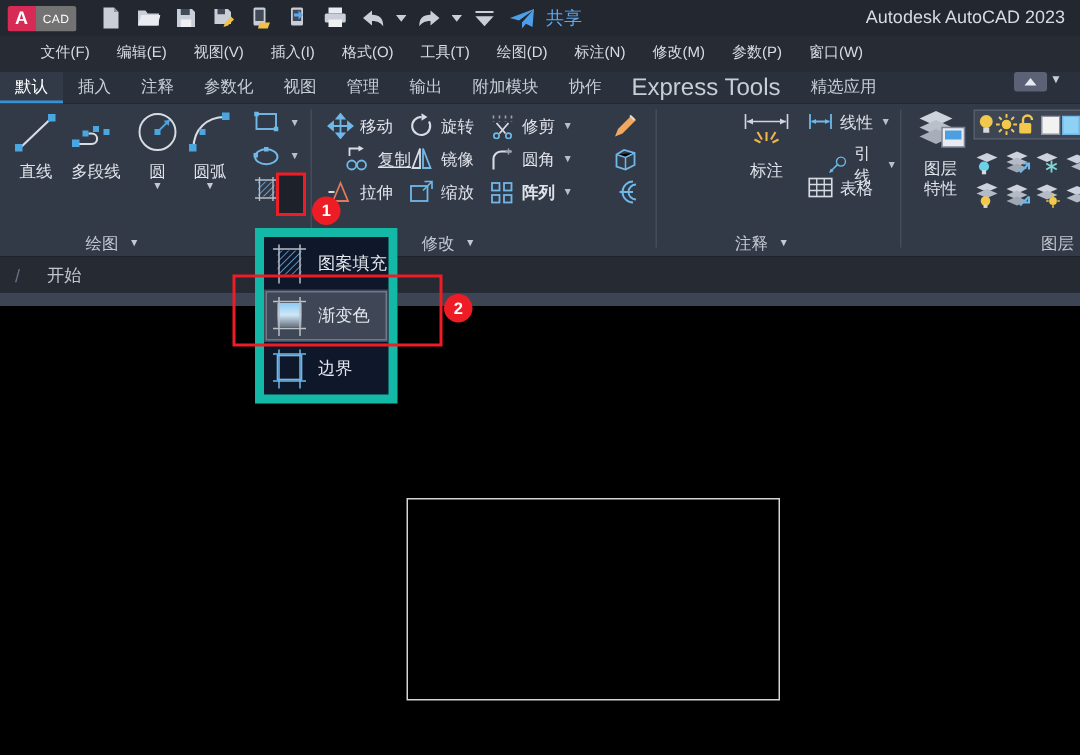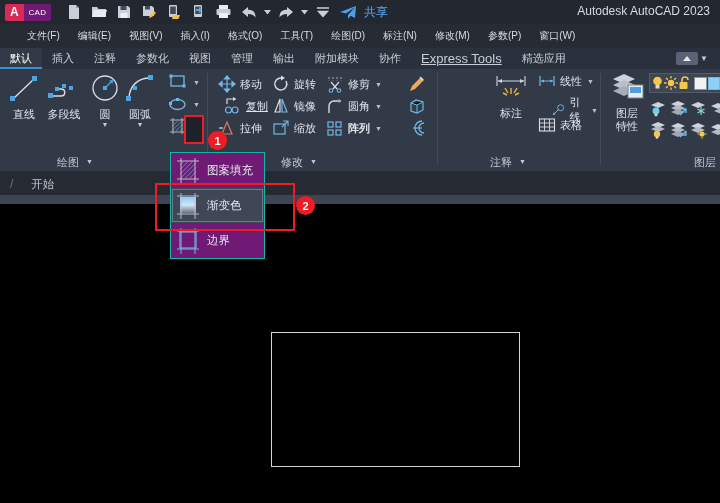--- a/index.html
+++ b/index.html
@@ -19,21 +19,21 @@
   }
   .logo{
     width:46px; height:17px; margin-left:5px; display:flex; align-items:center;
     border-radius:2px; overflow:hidden;
   }
   .logo .a{
     width:22px;height:17px;background:#d72b55;color:#fff;font-weight:bold;
     font-size:12px;display:flex;align-items:center;justify-content:center;
   }
   .logo .cad{
-    width:32px;height:17px;background:#701a75;color:#fff;font-size:8px;
+    width:32px;height:17px;background:#737373;color:#fff;font-size:8px;
     display:flex;align-items:center;justify-content:center;letter-spacing:.3px;
   }
   .qat{ display:flex; align-items:center; margin-left:10px; }
   .qat .qi{
     width:25px;height:24px;display:flex;align-items:center;justify-content:center;
   }
   .qat .qsmall{ width:12px;height:24px;display:flex;align-items:center;justify-content:center; }
   .share{ color:#5aa9f0; font-size:12px; margin-left:4px; }
   .apptitle{
     position:absolute; right:10px; top:4px; font-size:12px; color:#d6dae2;
@@ -44,30 +44,30 @@
     position:absolute; left:0; top:24px; width:720px; height:24px;
     background:#262b34; display:flex; align-items:center; padding-left:18px;
   }
   .menubar .mi{
     font-size:10px; color:#d8dce4; padding:0 9px; line-height:24px; height:24px;
   }
 
   
   .ribbontabs{
     position:absolute; left:0; top:48px; width:720px; height:21px;
-    background:#2b313c; display:flex; align-items:center;
+    background:#2b313c; display:flex; align-items:flex-start;
   }
   .ribbontabs .rt{
     font-size:11px; color:#c8cdd6; padding:0 10px; height:21px; line-height:21px;
   }
   .ribbontabs .rt.active{
     background:#333a47; color:#ffffff; border-bottom:2px solid #3b8fd4;
     height:21px; line-height:20px;
   }
-  .ribbontabs .rt.en{ font-size:13px;text-decoration:underline; }
+  .ribbontabs .rt.en{ font-size:16px; }
   .tabspacer{ flex:1; }
   .upbtn{
     width:22px;height:13px;background:#5b6275;border-radius:2px;margin-right:2px;
     display:flex;align-items:center;justify-content:center;
   }
   .upbtn .tri{ width:0;height:0;border-left:4px solid transparent;border-right:4px solid transparent;border-bottom:5px solid #e7eaf0; }
   .tabcaret{ margin-right:12px; font-size:8px; color:#c8cdd6; }
 
   
   .ribbon{
@@ -115,21 +115,21 @@
     position:absolute; left:0; top:204px; width:720px; height:299px; background:#000;
   }
   .drawrect{
     position:absolute; left:271px; top:128px; width:249px; height:135px;
     border:1px solid #d4d4d4;
   }
 
   
   .dropdown{
     position:absolute; left:170px; top:152px; width:95px;
-    background:#701a75; border:1px solid #14b8a6; z-index:40;
+    background:#0f172a; border:6px solid #14b8a6; z-index:40;
   }
   .dditem{
     height:35px; display:flex; align-items:center; padding-left:3px;
   }
   .dditem .ddlabel{ font-size:11.5px; color:#e3e7ee; margin-left:5px; }
   .dditem.sel{ background:#3f4757; outline:1px solid #6f7889; outline-offset:-2px; }
 
   
   .redbox{ position:absolute; border:2px solid #ee1c25; z-index:60; }
   .badge{
@@ -382,21 +382,21 @@
         <svg width="18" height="18" viewBox="0 0 18 18">
           <path d="M3 2v4M7 2v4M11 2v4M15 2v4" stroke="#9aa2af" stroke-width="1.1" stroke-dasharray="2 1.6"></path>
           <path d="M5 7l6 7M13 7l-6 7" stroke="#d8dde4" stroke-width="1.2"></path>
           <circle cx="5" cy="15.5" r="1.8" stroke="#6fb8e8" stroke-width="1.1" fill="none"></circle>
           <circle cx="13" cy="15.5" r="1.8" stroke="#6fb8e8" stroke-width="1.1" fill="none"></circle>
         </svg>
         <span class="ilabel">修剪</span>
         <span class="dcaret">▼</span>
       </div>
 
-      <div class="smallbtn" style="left:16px;top:28px;text-decoration:underline;">
+      <div class="smallbtn" style="left:22px;top:28px;text-decoration:underline;">
         <svg width="18" height="18" viewBox="0 0 18 18">
           <circle cx="4.5" cy="13" r="3" stroke="#6fb8e8" stroke-width="1.2" fill="none"></circle>
           <circle cx="11" cy="13" r="3" stroke="#6fb8e8" stroke-width="1.2" fill="none"></circle>
           <path d="M3 7V2h7" stroke="#d8dde4" stroke-width="1.2" fill="none"></path>
           <path d="M9 0l3.5 2L9 4z" fill="#d8dde4"></path>
         </svg>
         <span class="ilabel">复制</span>
       </div>
       <div class="smallbtn" style="left:64px;top:28px;">
         <svg width="18" height="18" viewBox="0 0 18 18">

